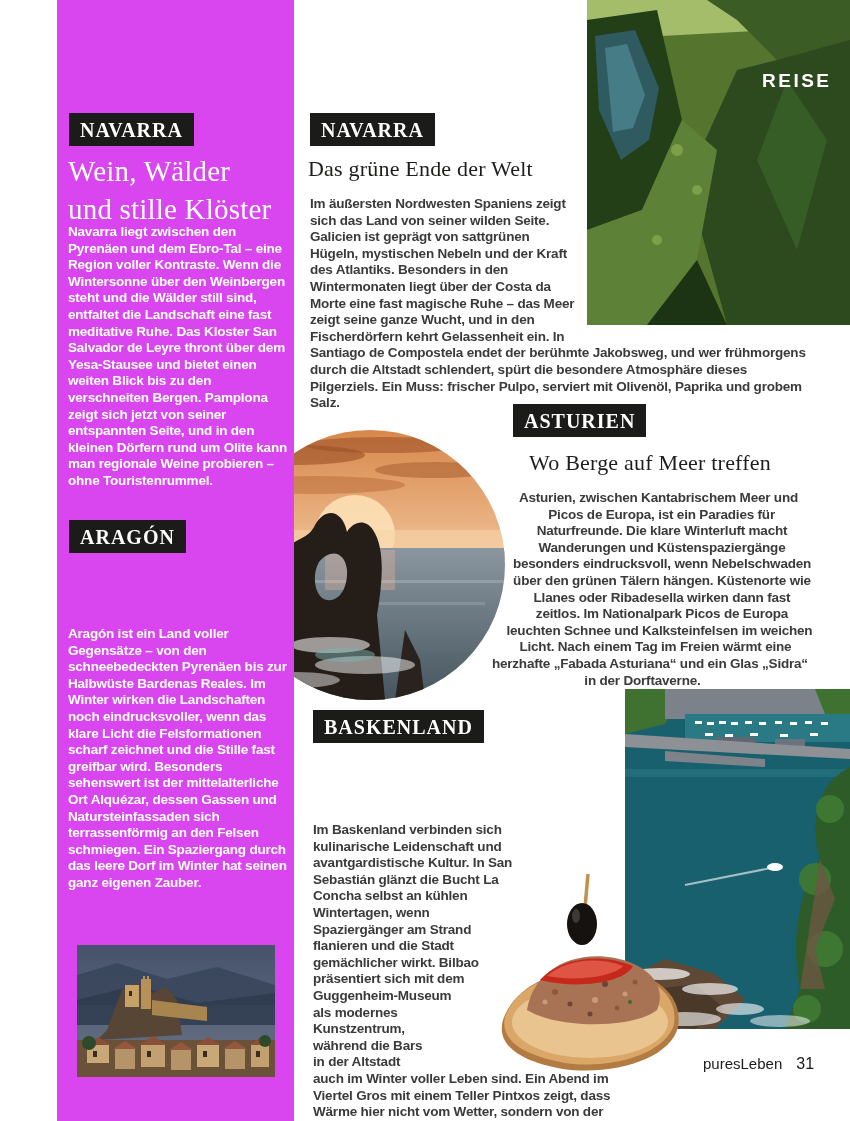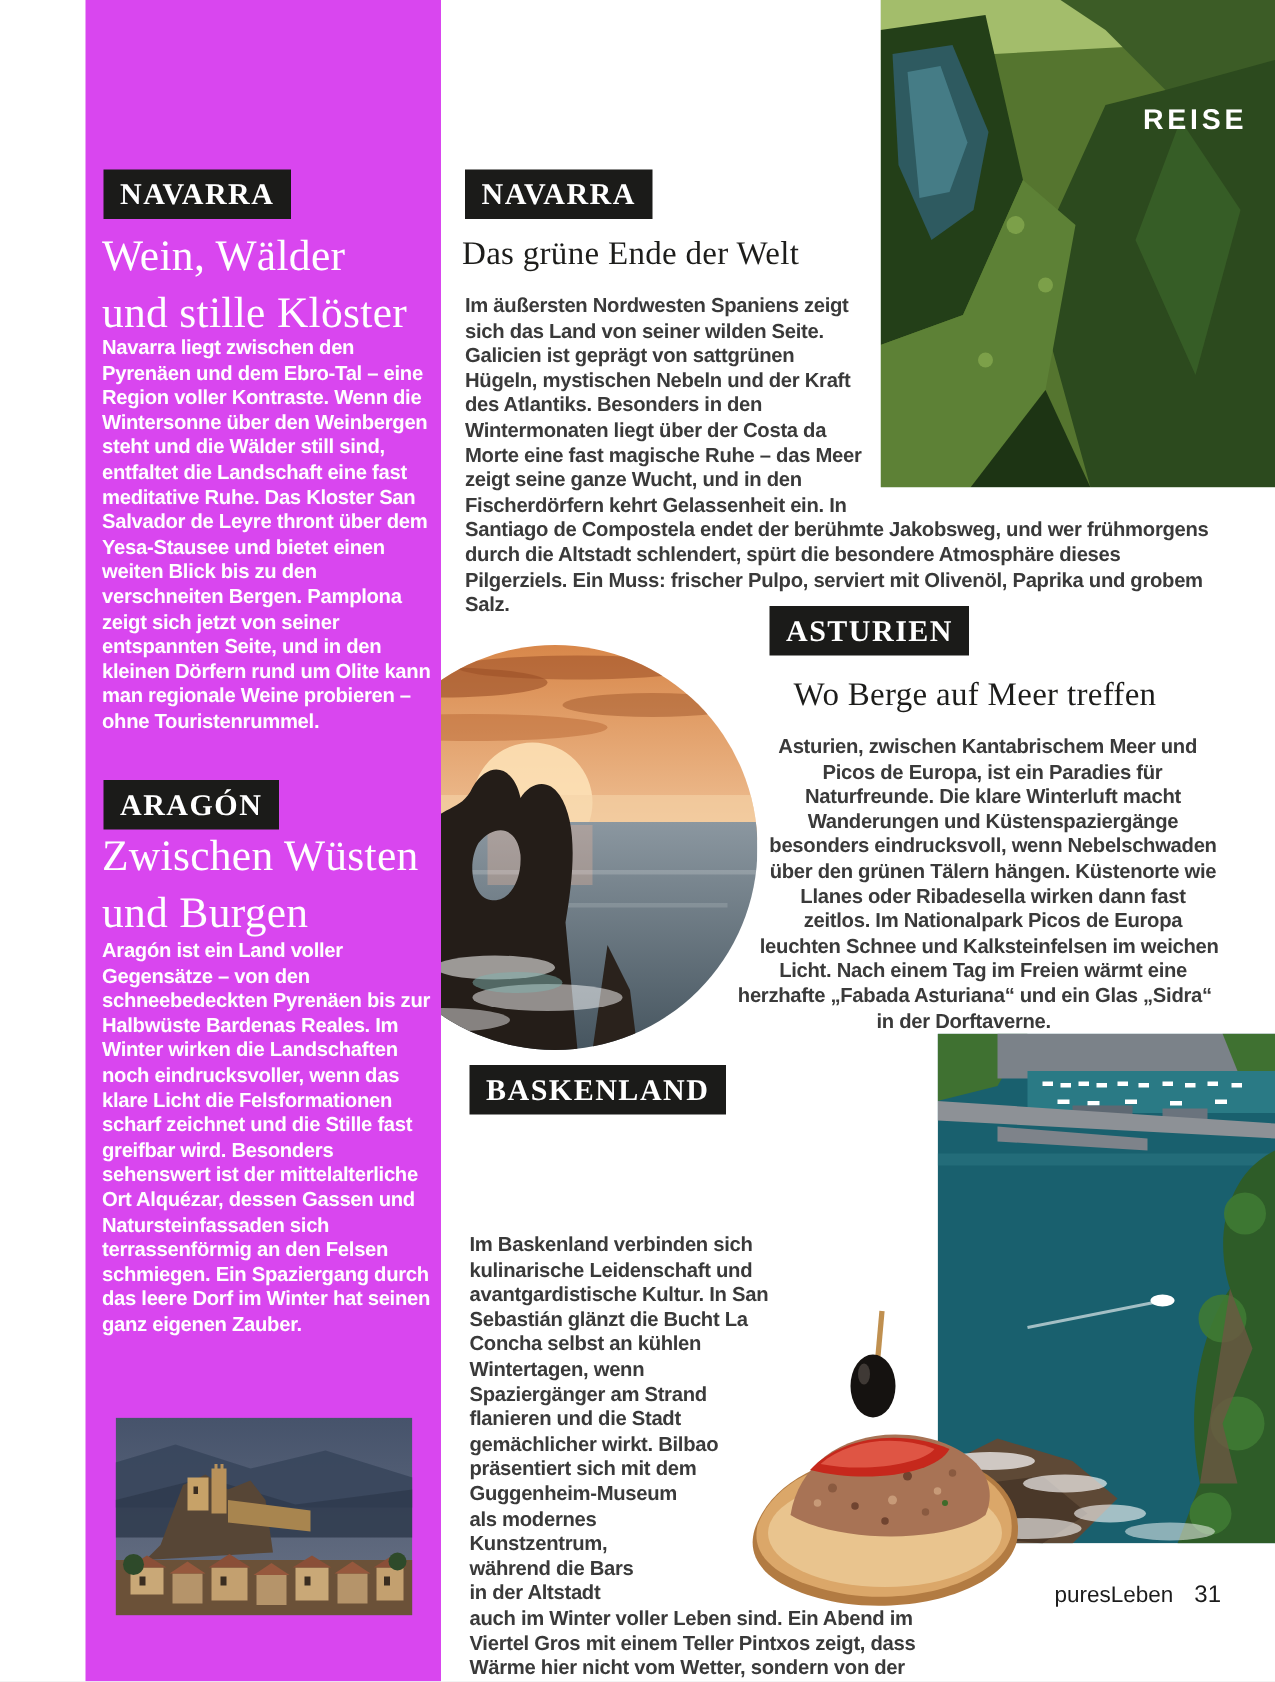--- a/index.html
+++ b/index.html
@@ -125,24 +125,20 @@
 
   <div class="red-panel">
     <span class="tag-label abs navarra-label">NAVARRA</span>
     <div class="hl-white abs navarra-hl">
       <span style="display:block">Wein, Wälder</span>
       <span style="display:block">und stille Klöster</span>
     </div>
     <p class="body-txt body-white abs navarra-body" style="margin:0">Navarra liegt zwischen den Pyrenäen und dem Ebro-Tal – eine Region voller Kontraste. Wenn die Wintersonne über den Weinbergen steht und die Wälder still sind, entfaltet die Landschaft eine fast meditative Ruhe. Das Kloster San Salvador de Leyre thront über dem Yesa-Stausee und bietet einen weiten Blick bis zu den verschneiten Bergen. Pamplona zeigt sich jetzt von seiner entspannten Seite, und in den kleinen Dörfern rund um Olite kann man regionale Weine probieren – ohne Touristenrummel.</p>
 
     <span class="tag-label abs aragon-label">ARAGÓN</span>
-    <div class="hl-white abs aragon-hl">
-      <span style="display:block">Zwischen Wüsten</span>
-      <span style="display:block">und Burgen</span>
-    </div>
     <p class="body-txt body-white abs aragon-body" style="margin:0">Aragón ist ein Land voller Gegensätze – von den schneebedeckten Pyrenäen bis zur Halbwüste Bardenas Reales. Im Winter wirken die Landschaften noch eindrucksvoller, wenn das klare Licht die Felsformationen scharf zeichnet und die Stille fast greifbar wird. Besonders sehenswert ist der mittelalterliche Ort Alquézar, dessen Gassen und Natursteinfassaden sich terrassenförmig an den Felsen schmiegen. Ein Spaziergang durch das leere Dorf im Winter hat seinen ganz eigenen Zauber.</p>
 
     <div class="img-box castle">
       <svg width="198" height="132" viewBox="0 0 198 132">
         <defs>
           <linearGradient id="cskyg" x1="0" y1="0" x2="0" y2="1">
             <stop offset="0" stop-color="#46536b"></stop>
               <stop offset="1" stop-color="#6a7386"></stop>
           </linearGradient>
         </defs>

